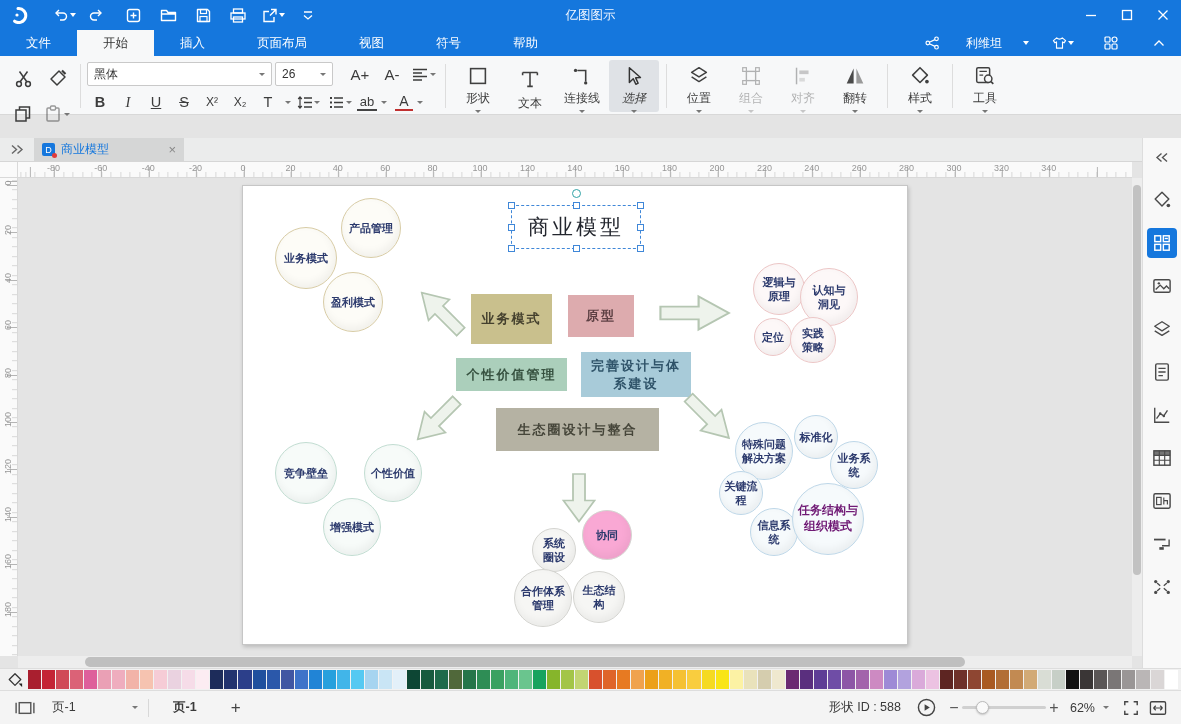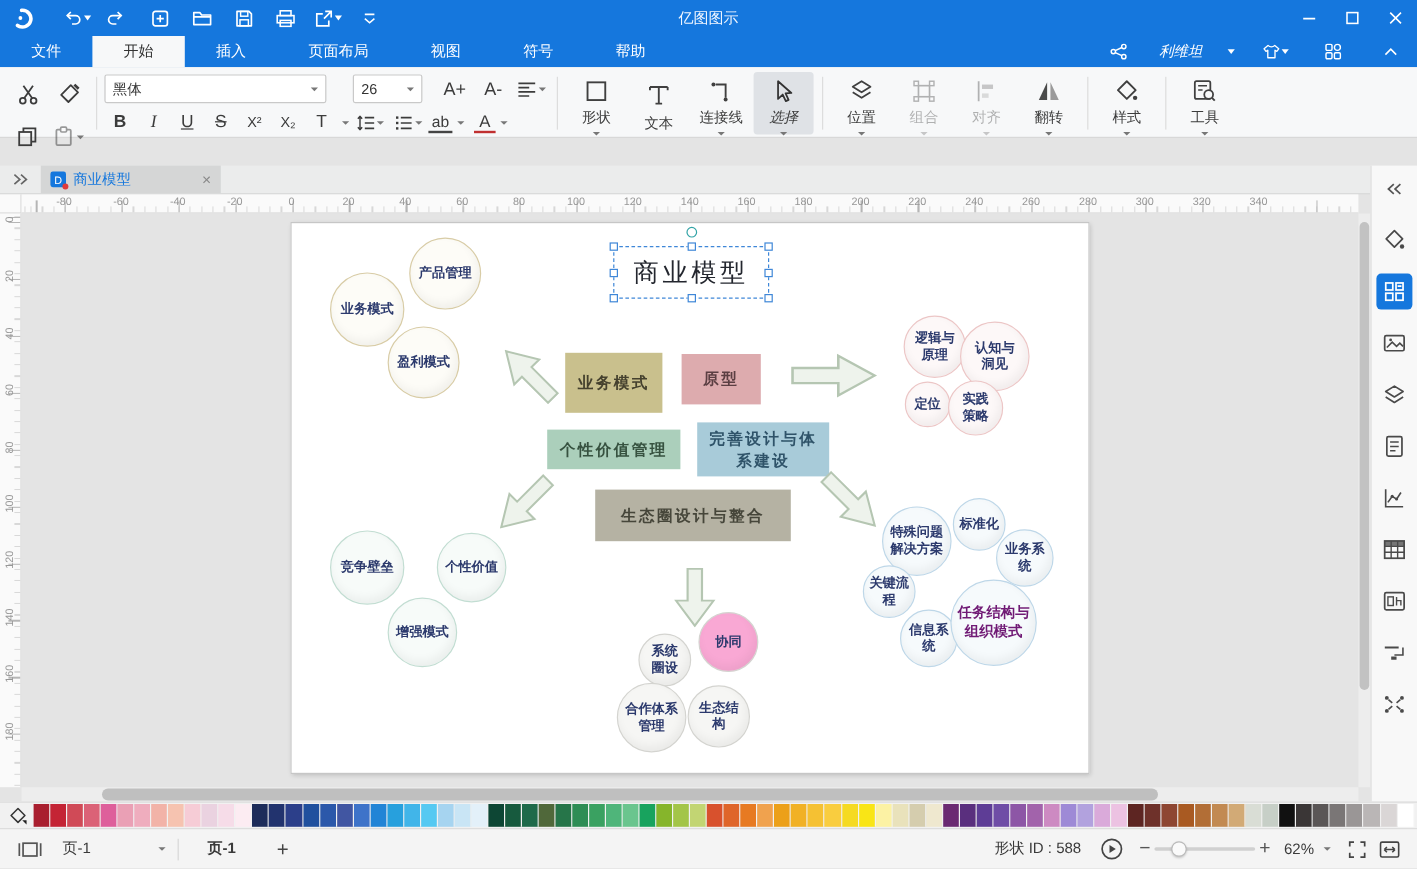--- a/index.html
+++ b/index.html
@@ -12,21 +12,21 @@
   .tb-icon svg { display:block; }
   .tb-caret { width:0; height:0; border-left:3.5px solid transparent; border-right:3.5px solid transparent; border-top:4px solid #fff; margin-left:1px; }
   .tb-title { position:absolute; left:0; right:0; text-align:center; font-size:12.5px; color:#f2f7ff; pointer-events:none; }
   .win-btns { position:absolute; right:0; top:0; height:30px; display:flex; }
   .win-btn { width:36px; height:30px; display:flex; align-items:center; justify-content:center; }
 
   
   .menubar { position:absolute; left:0; top:30px; width:1181px; height:26px; background:#1577dd; display:flex; align-items:stretch; color:#fff; font-size:12.5px; }
   .menu-item { padding:0 26px; display:flex; align-items:center; cursor:default; }
   .menu-item.active { background:#f7f8f9; color:#333; }
-  .menu-right { position:absolute; right:8px; top:30px; height:26px; display:flex; align-items:center; color:#fff; font-size:12px; gap:20px;font-style:italic; }
+  .menu-right { position:absolute; right:8px; top:30px; height:26px; display:flex; align-items:center; color:#fff; font-size:12px; gap:20px; }
   .menu-right .tb-icon { width:22px; }
 
   
   .ribbon { position:absolute; left:0; top:56px; width:1181px; height:59px; background:#f7f8f9; border-bottom:1px solid #d8d8d8; display:flex; align-items:stretch; padding:4px 6px 2px 6px; color:#3c3c3c; }
   .rib-sep { width:1px; background:#ddd; margin:4px 6px; }
   .clip-grid { display:grid; grid-template-columns:34px 34px; grid-template-rows:36px 36px; align-items:center; justify-items:center; }
   .sm-btn { width:30px; height:28px; display:flex; align-items:center; justify-content:center; border-radius:3px; font-size:14px; color:#3c3c3c; }
   .sm-btn svg { display:block; }
   .caret-d { width:0; height:0; border-left:3px solid transparent; border-right:3px solid transparent; border-top:3.5px solid #777; margin-left:2px; }
   .font-group { display:flex; flex-direction:column; justify-content:space-around; }
@@ -253,21 +253,21 @@
     </div>
 
     <div class="rib-sep"></div>
 
     <div class="font-group">
       <div class="fg-row">
         <div class="select-box" style="width:185px">
           <span>黑体</span>
             <span class="caret-d"></span>
         </div>
-        <div class="select-box" style="width:58px; margin-left:20px">
+        <div class="select-box" style="width:58px; margin-left:1px">
           <span>26</span>
             <span class="caret-d"></span>
         </div>
         <div class="sm-btn" style="margin-left:10px; font-size:15px">A+</div>
         <div class="sm-btn" style="font-size:15px">A-</div>
         <div class="sm-btn">
           <svg width="16" height="13" viewBox="0 0 16 13">
               <path d="M1 1.5 h14 M1 5 h9 M1 8.5 h14 M1 12 h9" stroke="#3c3c3c" stroke-width="1.4"></path>
             </svg>
           <span class="caret-d"></span>

